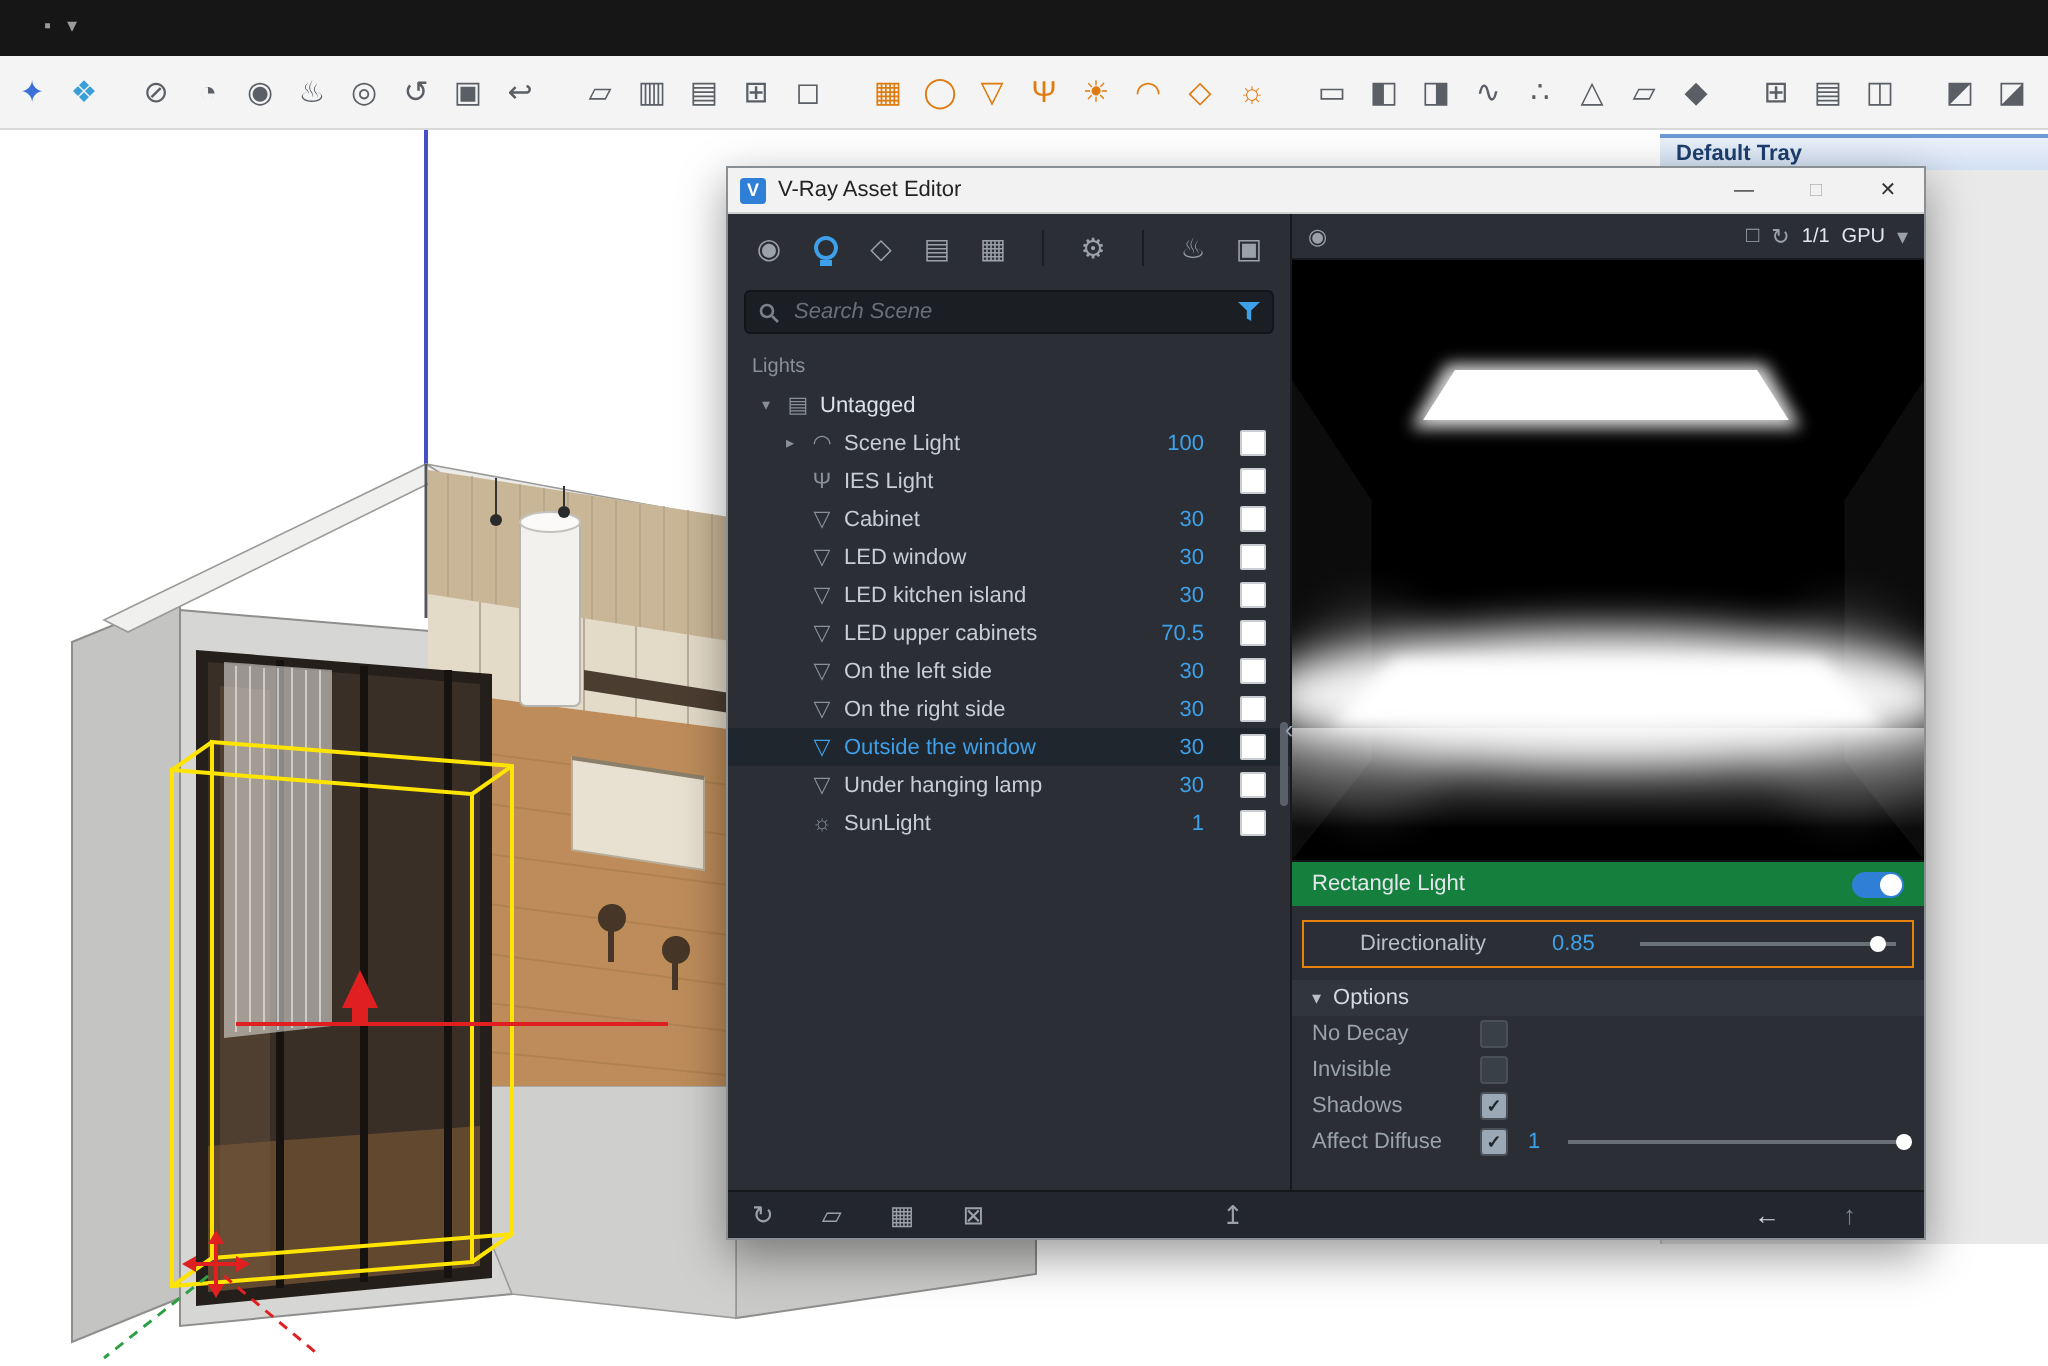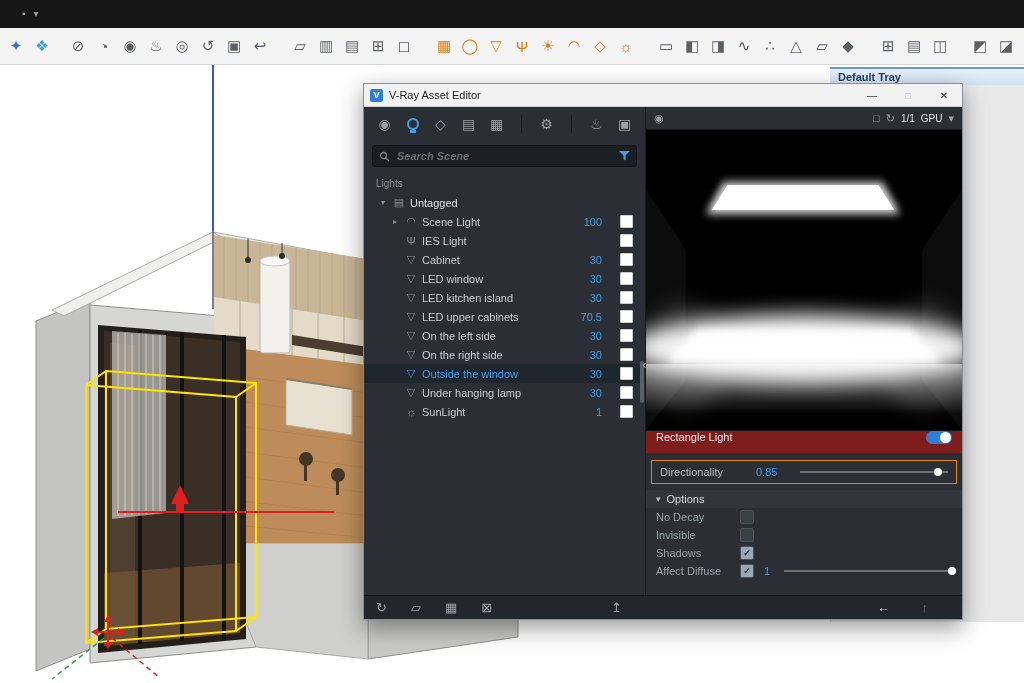--- a/index.html
+++ b/index.html
@@ -38,21 +38,21 @@
 
   
   .left-panel{width:282px;display:flex;flex-direction:column;background:#2b2f35;border-right:1px solid #17191d;box-sizing:border-box;padding-bottom:23px;}
   .nav-row{height:34px;display:flex;align-items:center;padding:0 8px;gap:3px;flex:0 0 auto;}
   .nav-icon{width:25px;height:24px;display:flex;align-items:center;justify-content:center;color:#9aa1a8;font-size:14px;cursor:pointer;}
   .nav-icon.active{color:#3ea0e8;}
   .nav-sep{width:1px;height:18px;background:#1a1d22;margin:0 9px;}
   .bulb{width:8px;height:8px;border:2px solid #3ea0e8;border-radius:50%;position:relative;display:inline-block;}
   .bulb:after{content:"";position:absolute;left:1px;right:1px;bottom:-5px;height:3px;background:#3ea0e8;}
   .search-bar{margin:4px 8px;height:20px;background:#1b1e23;border:1px solid #121418;border-radius:3px;display:flex;align-items:center;padding:0 6px;gap:5px;flex:0 0 auto;}
-  .search-input{flex:1;background:transparent;border:none;outline:none;color:#c6ccd2;font-size:11px;min-width:0;font-weight:bold;}
+  .search-input{flex:1;background:transparent;border:none;outline:none;color:#c6ccd2;font-size:11px;min-width:0;}
   .search-input::placeholder{color:#6a7077;font-style:italic;}
   .sec-label{font-size:10px;color:#8a9098;padding:7px 0 4px 12px;flex:0 0 auto;}
   .tree{position:relative;flex:0 0 auto;}
   .tree-row{height:19px;display:flex;align-items:center;padding:0 12px 0 14px;font-size:11px;color:#c9ced4;gap:4px;cursor:pointer;}
   .tree-row.light{padding-left:26px;}
   .tree-row.grp .tname{color:#dde2e7;}
   .tree-row.sel{background:#20262e;}
   .tree-row.sel .tname,.tree-row.sel .ticon{color:#3ea0e8;}
   .arrowc{width:10px;color:#8a9098;font-size:8px;text-align:center;flex:0 0 auto;}
   .ticon{width:14px;color:#8a9098;font-size:11px;text-align:center;flex:0 0 auto;}
@@ -62,25 +62,25 @@
   .tree-scroll{position:absolute;right:1px;top:168px;width:4px;height:42px;background:#596069;border-radius:2px;cursor:pointer;}
   .collapse-tab{position:absolute;left:274px;top:244px;width:13px;height:26px;display:flex;align-items:center;justify-content:center;color:#9aa1a8;font-size:13px;z-index:5;cursor:pointer;}
 
   
   .right-panel{flex:1;display:flex;flex-direction:column;min-width:0;box-sizing:border-box;padding-bottom:23px;}
   .pv-toolbar{height:22px;background:#2b2f35;display:flex;align-items:center;padding:0 8px;gap:6px;border-bottom:1px solid #17191d;flex:0 0 auto;}
   .pv-icon{color:#9aa1a8;font-size:11px;cursor:pointer;}
   .pv-right{margin-left:auto;display:flex;align-items:center;gap:6px;color:#d6dadf;font-size:10px;}
   .gpu-num,.gpu-lbl{color:#e3e7ea;}
   .preview{height:300px;background:#000;position:relative;flex:0 0 auto;overflow:hidden;}
-  .rl-bar{height:22px;background:#7f1d1d;display:flex;padding:0 10px;font-size:11px;color:#e3e7ea;border-top:1px solid #121418;flex:0 0 auto;}
+  .rl-bar{height:22px;background:#15803d;display:flex;align-items:center;padding:0 10px;font-size:11px;color:#e3e7ea;border-top:1px solid #121418;flex:0 0 auto;}
   .toggle{margin-left:auto;width:26px;height:13px;border-radius:7px;background:#2f7fd6;position:relative;cursor:pointer;}
   .toggle .knob{position:absolute;right:1px;top:1px;width:11px;height:11px;border-radius:50%;background:#fff;}
   .dir-row{margin:7px 5px 6px 5px;height:24px;border:1px solid #e6820c;display:flex;align-items:center;padding:0 8px;font-size:11px;color:#b9bfc6;gap:8px;flex:0 0 auto;box-sizing:border-box;}
-  .dir-label{width:88px;}
+  .dir-label{width:88px;margin-left:20px;}
   .dir-val{color:#3ea0e8;width:36px;}
   .slider{position:relative;height:12px;flex:1;cursor:pointer;}
   .slider .track{position:absolute;left:0;right:0;top:5px;height:2px;background:#6a7077;}
   .slider .handle{position:absolute;top:2px;width:8px;height:8px;border-radius:50%;background:#fff;transform:translateX(-50%);}
   .opt-header{height:18px;display:flex;align-items:center;gap:6px;padding:0 10px;font-size:11px;color:#d6dadf;background:#31363d;flex:0 0 auto;cursor:pointer;}
   .opt-caret{font-size:9px;color:#b9bfc6;}
   .opt-row{height:18px;display:flex;align-items:center;padding:0 10px;font-size:11px;color:#9aa3ab;flex:0 0 auto;}
   .olabel{width:84px;flex:0 0 auto;}
   .ocb{width:12px;height:12px;background:#3a4047;border:1px solid #4a5159;border-radius:2px;font-size:9px;display:flex;align-items:center;justify-content:center;color:transparent;cursor:pointer;flex:0 0 auto;}
   .ocb.checked{background:#9aa7b4;color:#20262c;font-weight:bold;}

